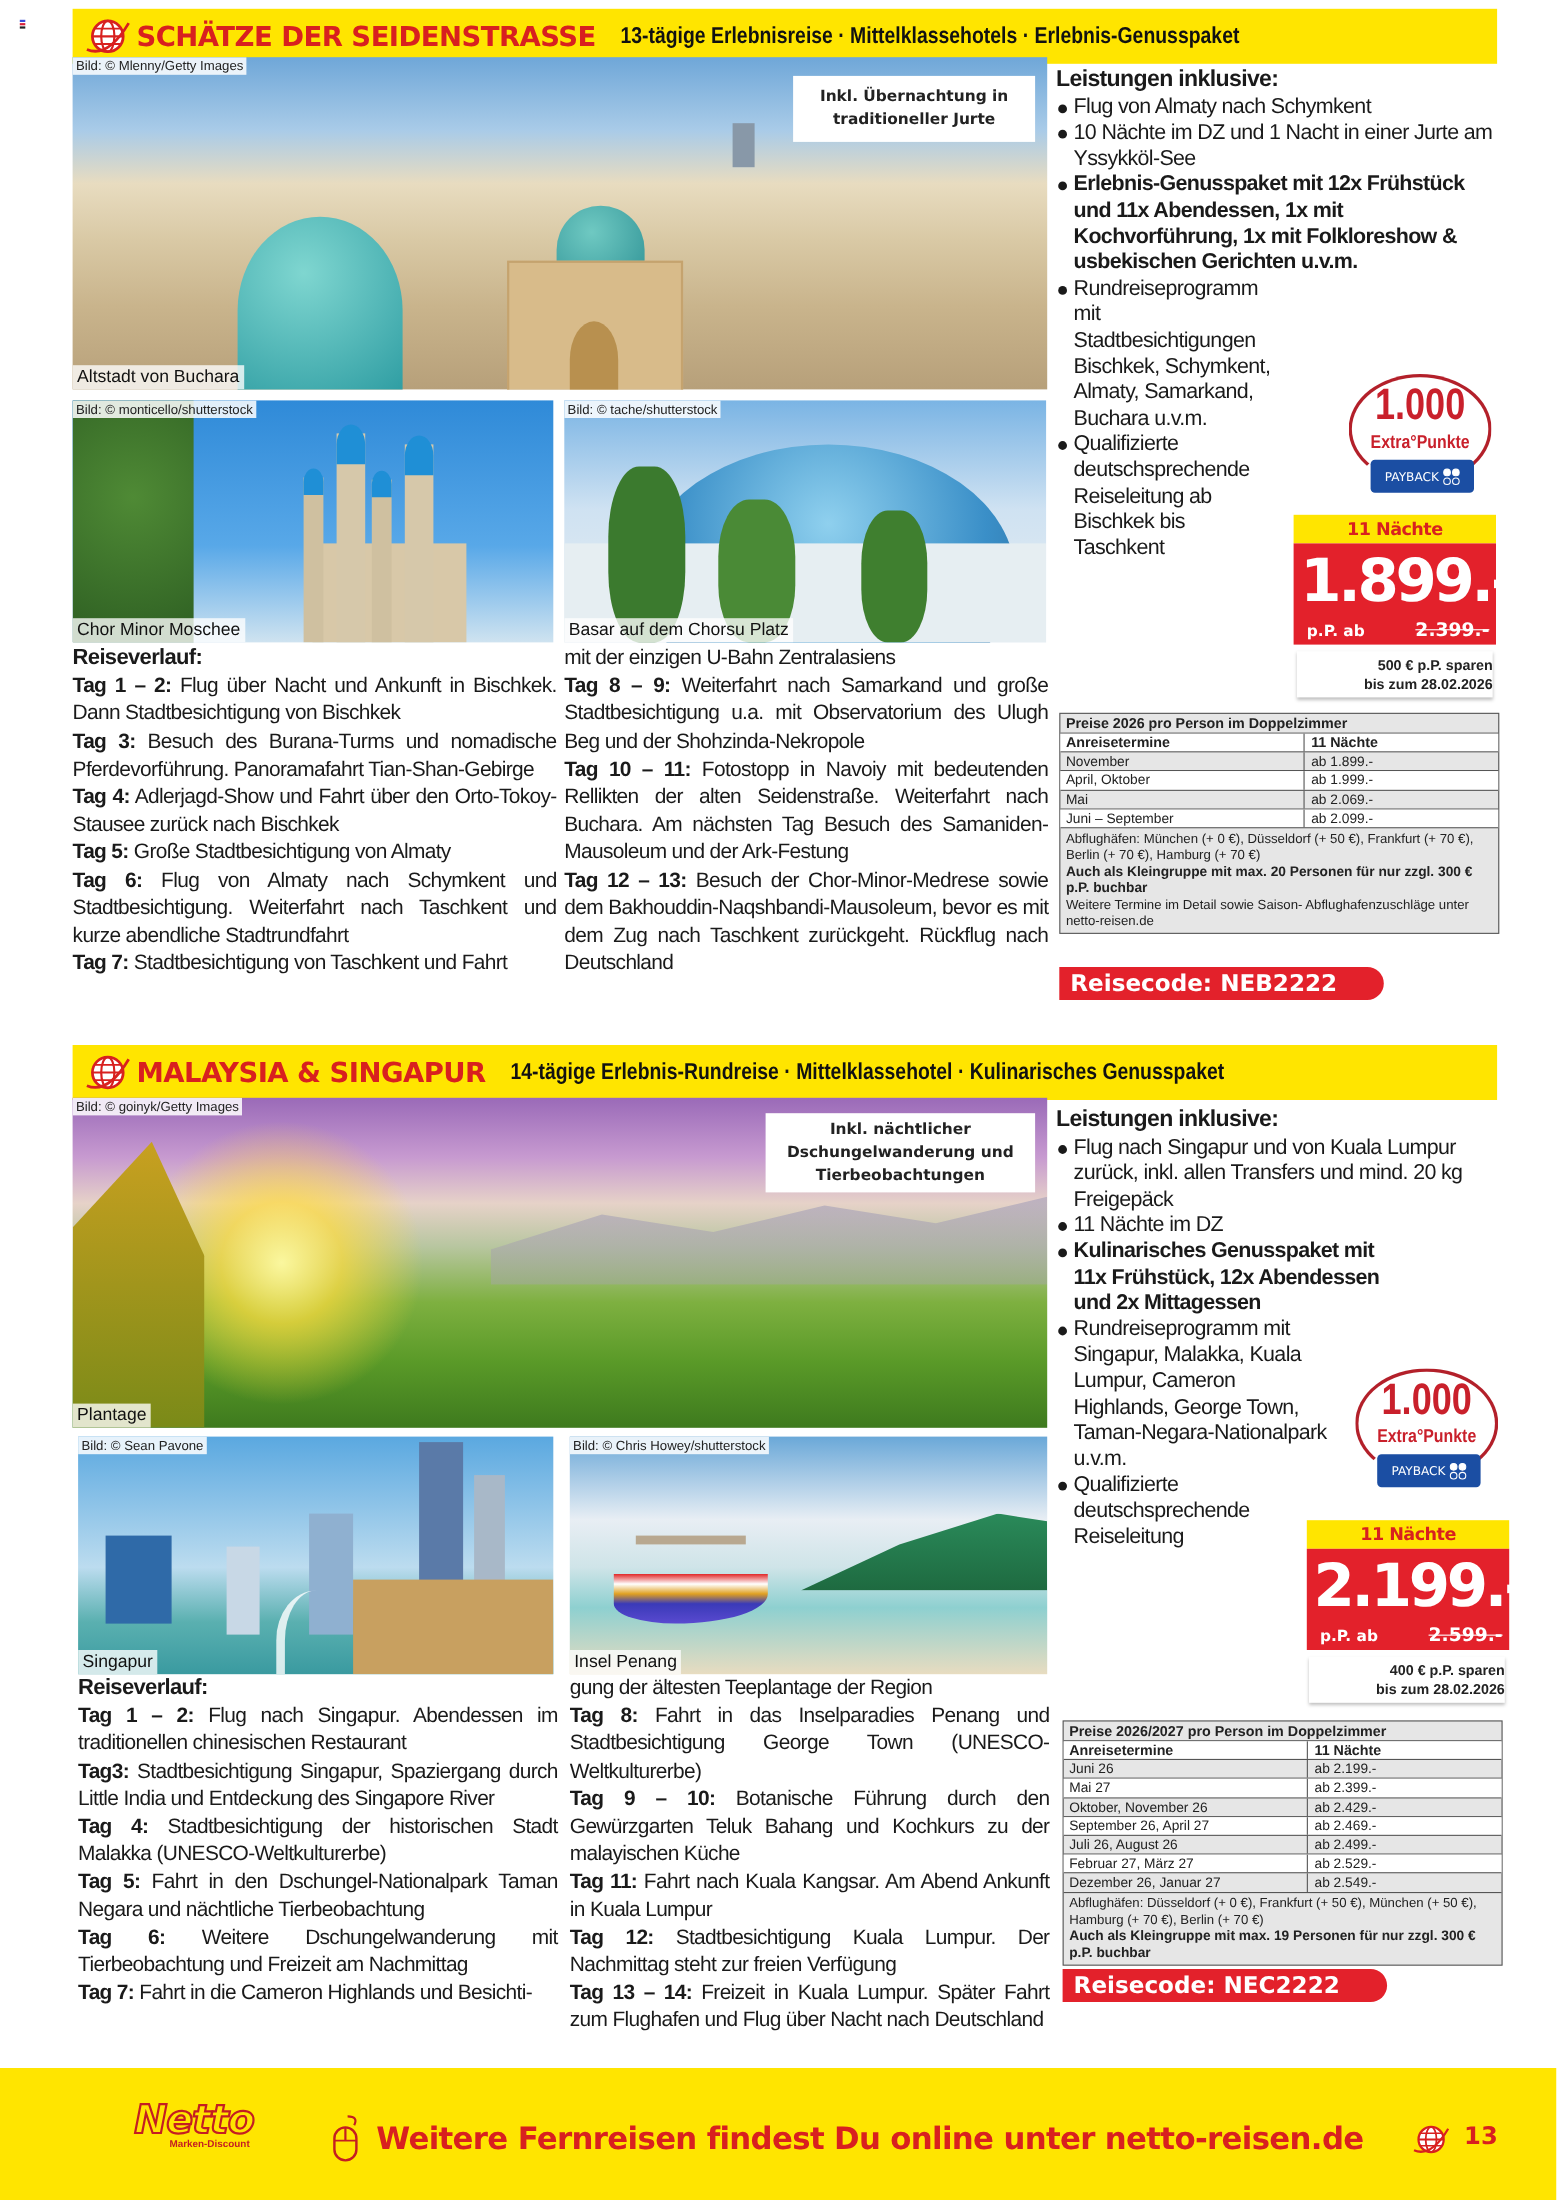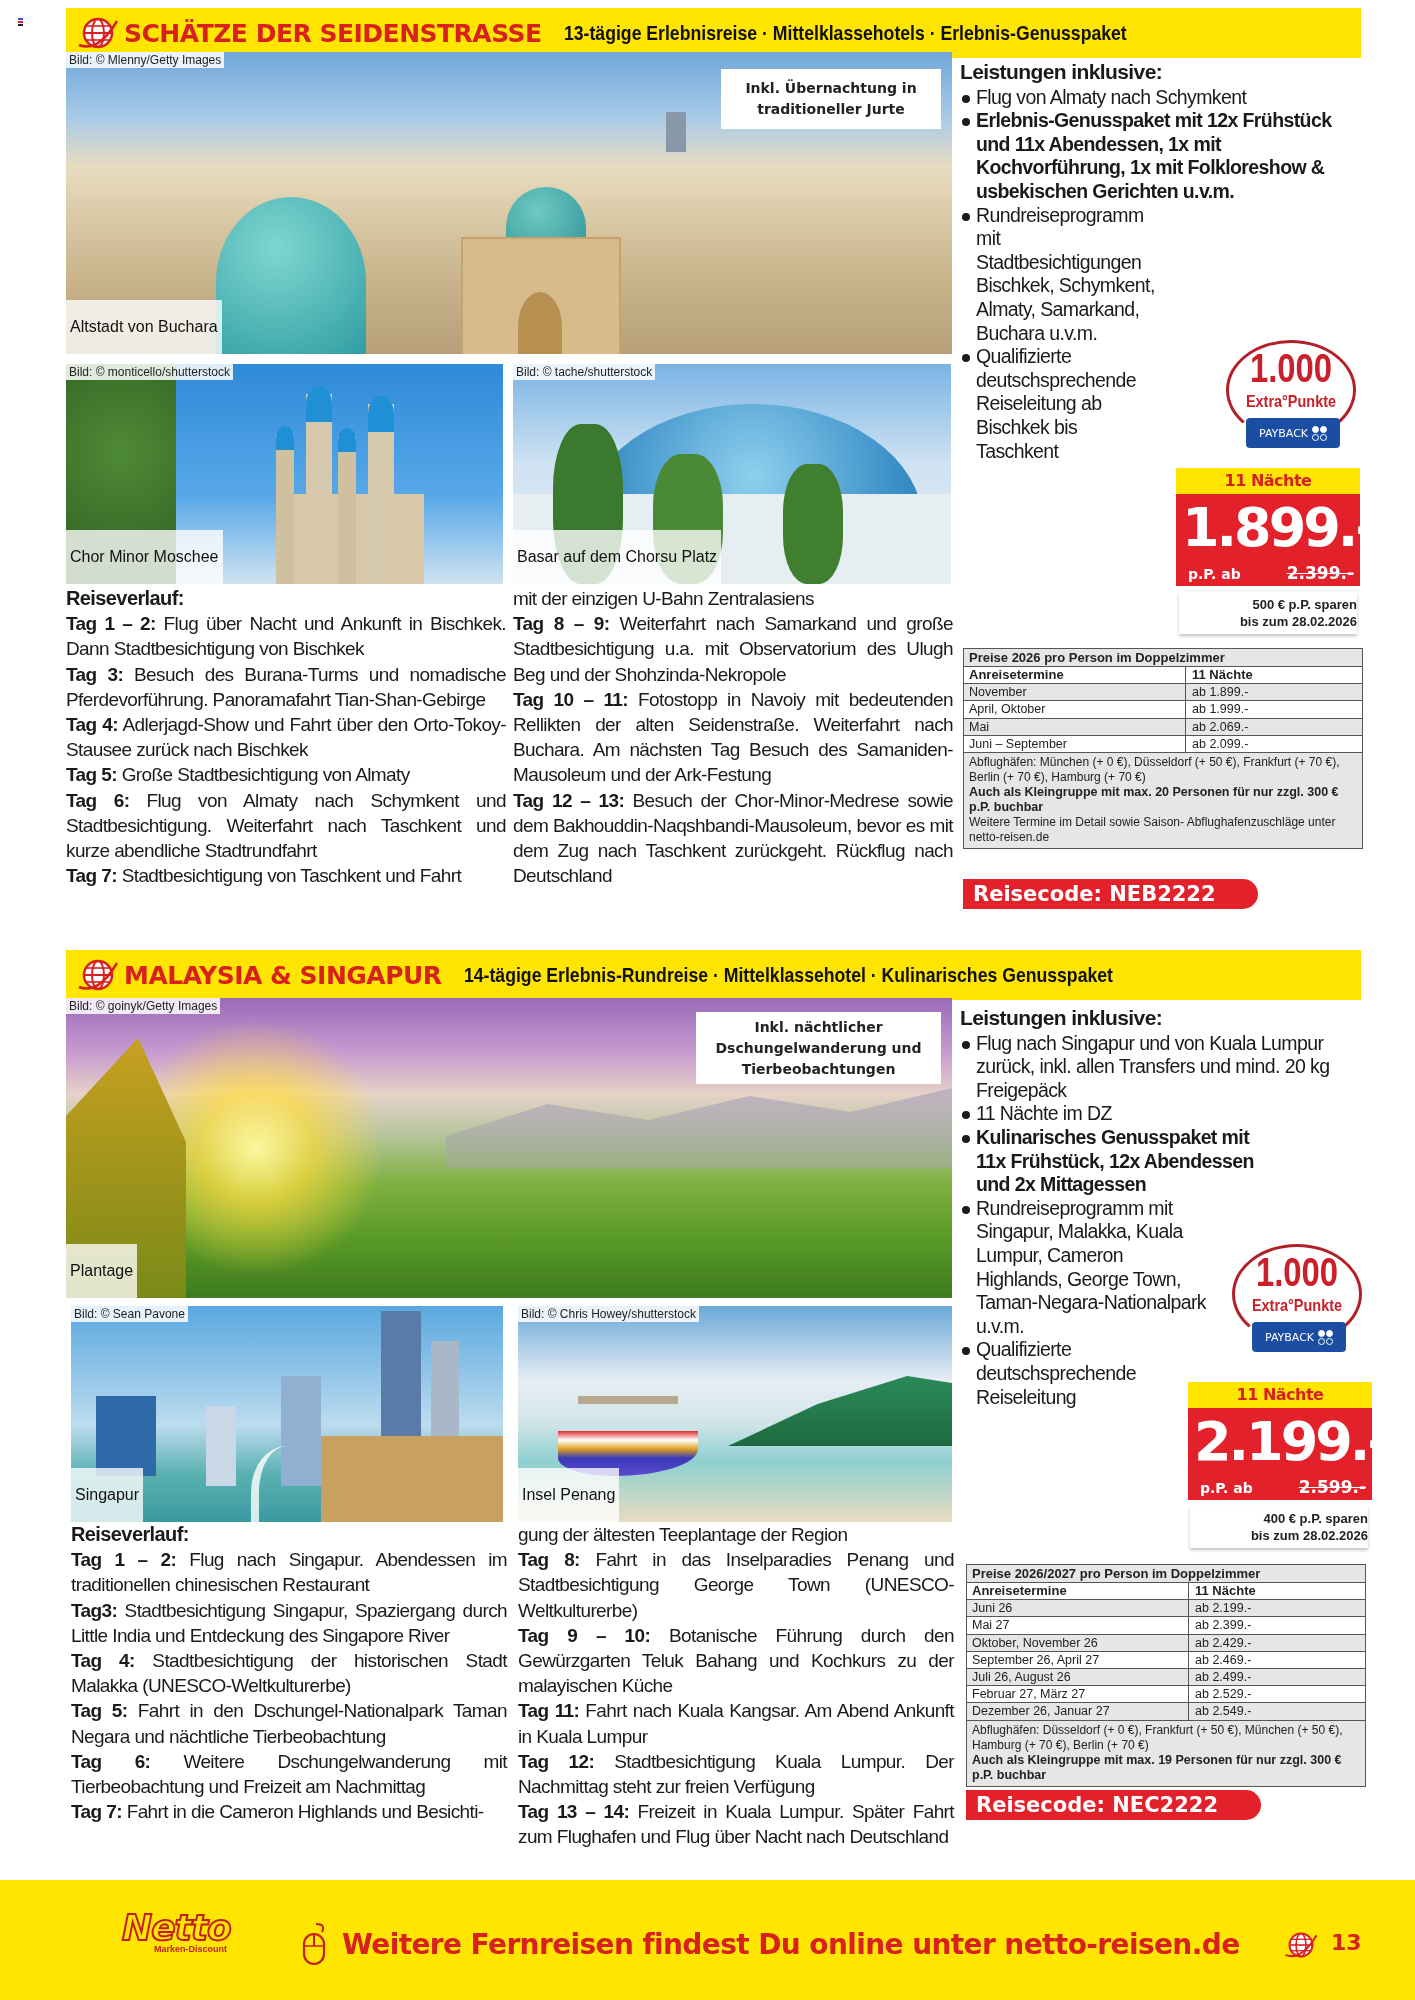--- a/index.html
+++ b/index.html
@@ -10,21 +10,21 @@
   .corner-mark span { display: block; height: 2px; margin-bottom: 1px; }
 
   .section { position: absolute; left: 66px; width: 1295px; }
   .header-bar { position: absolute; left: 0; top: 0; width: 1295px; height: 50px; background: #ffe500; display: flex; align-items: center; padding-left: 10px; }
   .header-bar .globe { width: 44px; height: 40px; margin-right: 4px; }
   .header-title { font-family: "DejaVu Sans", sans-serif; font-weight: bold; font-size: 25px; color: #d8201f; letter-spacing: -0.5px; margin-right: 22px; white-space: nowrap; }
   .header-sub { font-family: "Liberation Sans", sans-serif; font-weight: bold; font-size: 21px; color: #111; transform: scaleX(0.84); transform-origin: left center; white-space: nowrap; }
 
   .img { position: absolute; overflow: hidden; }
   .credit { position: absolute; left: 0; top: 0; background: rgba(255,255,255,0.85); font-size: 12px; padding: 1px 3px; color: #222; transform-origin: left top; white-space: nowrap; }
-  .caption { position: absolute; left: 0; bottom: 0; background: rgba(255,255,255,0.78); font-size: 16px; padding: 18px 4px; color: #111; white-space: nowrap; }
+  .caption { position: absolute; left: 0; bottom: 0; background: rgba(255,255,255,0.78); font-size: 16px; padding: 2px 4px; color: #111; white-space: nowrap; }
   .callout { position: absolute; background: #fff; text-align: center; font-family: "DejaVu Sans", sans-serif; font-weight: bold; font-size: 14px; line-height: 21px; color: #222; display: flex; align-items: center; justify-content: center; flex-direction: column; }
 
   .col-text { position: absolute; font-size: 19px; line-height: 25.2px; color: #1a1a1a; text-align: justify; }
   .col-text .hd { font-weight: bold; font-size: 20px; }
   .col-text p { margin: 0; }
   .col-text b { font-weight: bold; }
   .narrow { letter-spacing: -0.6px; }
 
   .leist { position: absolute; font-size: 19.5px; line-height: 23.6px; color: #1a1a1a; }
   .leist .hd { font-weight: bold; font-size: 21px; margin-bottom: 2px; }
@@ -151,20 +151,21 @@
     <p>mit der einzigen U-Bahn Zentralasiens</p>
     <p><b>Tag 8 – 9:</b><span> Weiterfahrt nach Samarkand und große Stadtbesichtigung u.a. mit Observatorium des Ulugh Beg und der Shohzinda-Nekropole</span></p>
     <p><b>Tag 10 – 11:</b><span> Fotostopp in Navoiy mit bedeutenden Rellikten der alten Seidenstraße. Weiterfahrt nach Buchara. Am nächsten Tag Besuch des Samaniden-Mausoleum und der Ark-Festung</span></p>
     <p><b>Tag 12 – 13:</b><span> Besuch der Chor-Minor-Medrese sowie dem Bakhouddin-Naqshbandi-Mausoleum, bevor es mit dem Zug nach Taschkent zurückgeht. Rückflug nach Deutschland</span></p>
   </div>
 
   <div class="leist narrow" style="left:894px; top:52px; width:400px;">
     <p class="hd">Leistungen inklusive:</p>
     <ul>
       <li>Flug von Almaty nach Schymkent</li>
+      <li>10 Nächte im DZ und 1 Nacht in einer Jurte am Yssykköl-See</li>
       <li class="bold">Erlebnis-Genusspaket mit 12x Frühstück und 11x Abendessen, 1x mit Kochvorführung, 1x mit Folkloreshow &amp; usbekischen Gerichten u.v.m.</li>
       <li style="width:210px;">Rundreiseprogramm mit Stadtbesichtigungen Bischkek, Schymkent, Almaty, Samarkand, Buchara u.v.m.</li>
       <li style="width:200px;">Qualifizierte deutschsprechende Reiseleitung ab Bischkek bis Taschkent</li>
     </ul>
   </div>
 
   <div class="points" style="left:1160px; top:332px;">
     <div class="ring"></div>
     <div class="num">1.000</div>
     <div class="ep">Extra°Punkte</div>

